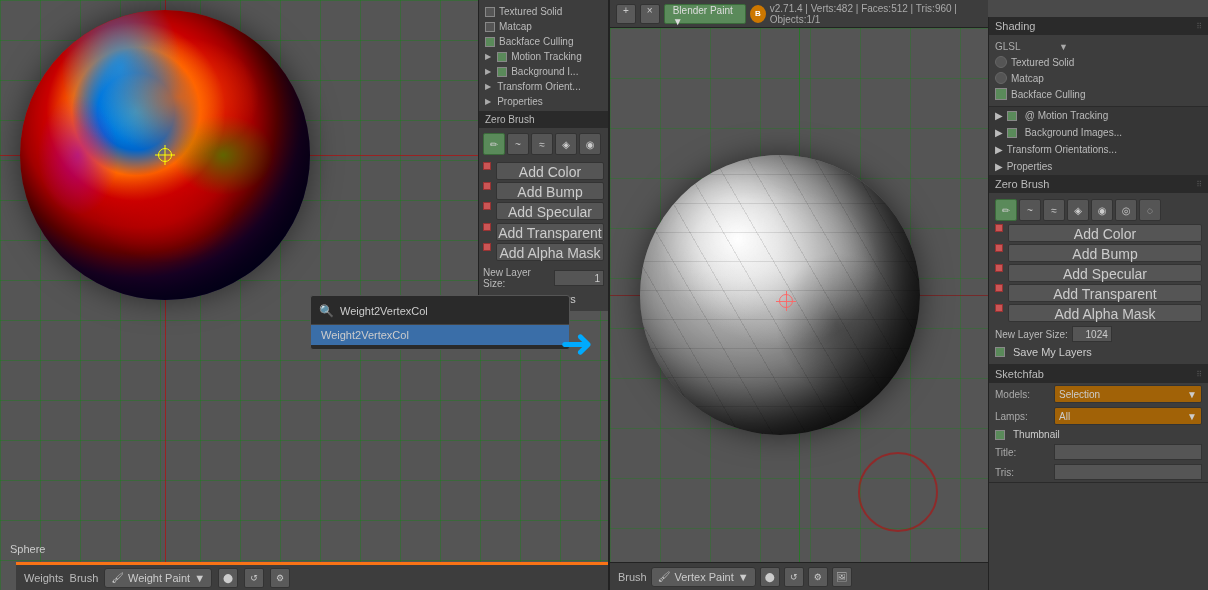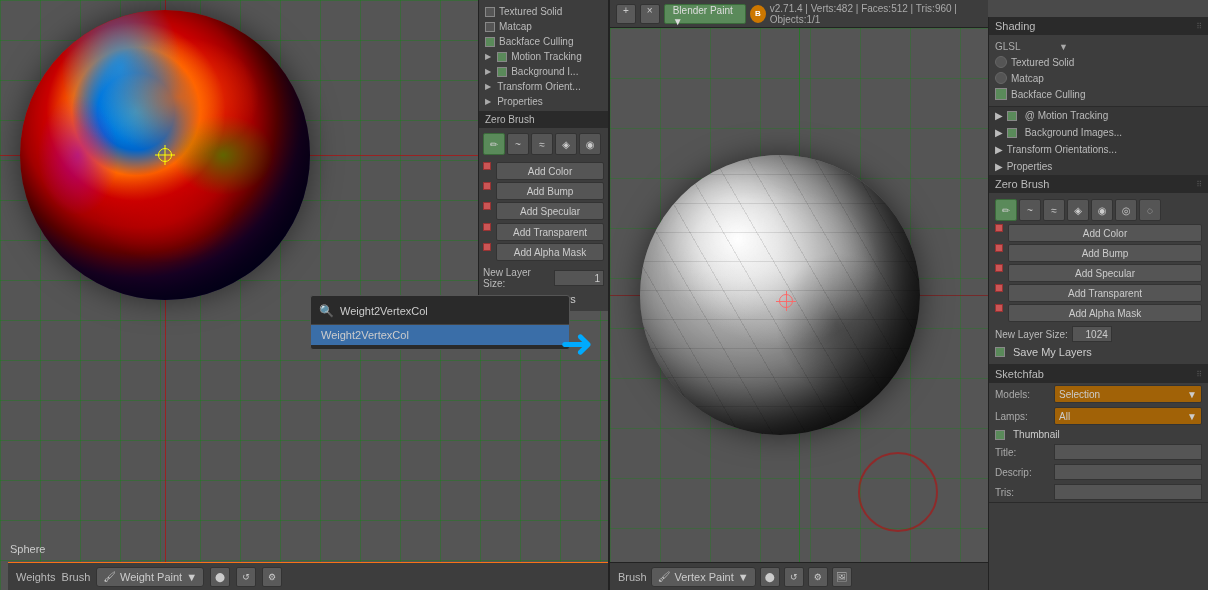--- a/index.html
+++ b/index.html
@@ -235,25 +235,25 @@
       left: 560px;
       z-index: 200;
       font-size: 40px;
       color: #00aaff;
     }
 
     
     .left-bottom-bar {
       position: absolute;
       bottom: 0;
-      left: 8px;
+      left: 16px;
       right: 0;
       height: 28px;
       background: #3d3d3d;
-      border-top: 1px solid #f97316;
+      border-top: 3px solid #f97316;
       display: flex;
       align-items: center;
       gap: 6px;
       padding: 0 8px;
     }
 
     .bottom-label {
       color: #bbb;
       font-size: 11px;
     }
@@ -576,21 +576,21 @@
       gap: 2px;
       margin: 2px 0;
     }
 
     .sidebar-btn {
       flex: 1;
       height: 18px;
       background: #555;
       border: 1px solid #333;
       border-radius: 2px;
-      font-size: 10px;
+      font-size: 14px;
       color: #ccc;
       text-align: center;
       line-height: 18px;
       cursor: pointer;
     }
 
     .sidebar-dropdown {
       flex: 1;
       height: 18px;
       background: #a16207;
@@ -1014,24 +1014,20 @@
           </div>
           <div class="sketchfab-field-row">
             <span class="sidebar-checkbox" style="width:10px;height:10px;"></span>
             <span>Thumbnail</span>
           </div>
           <div class="sketchfab-field-row">
             <span class="sketchfab-label">Title:</span>
             <input class="sketchfab-input" style="">
           </div>
           <div class="sketchfab-field-row">
-            <span class="sketchfab-label">Descrip:</span>
-            <input class="sketchfab-input" style="">
-          </div>
-          <div class="sketchfab-field-row">
             <span class="sketchfab-label">Tris:</span>
             <input class="sketchfab-input" style="">
           </div>
         </div>
       </div>
 
     </div>
 
   </div>
 

